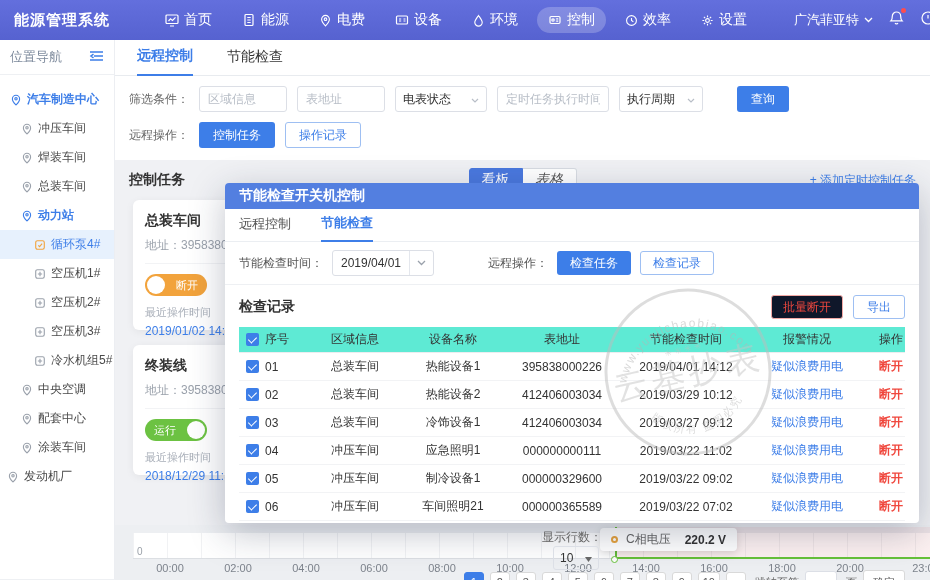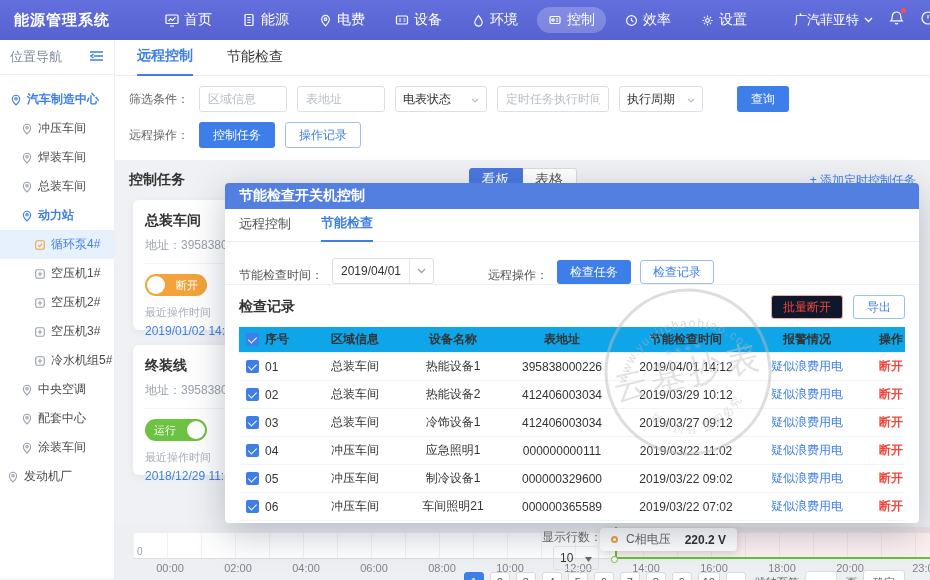--- a/index.html
+++ b/index.html
@@ -55,21 +55,21 @@
     justify-content:center; padding:0 13px; cursor:pointer; border:1px solid transparent; white-space:nowrap; }
   .btn.primary { background:#3d7ee8; color:#fff; }
   .btn.ghost { background:#fff; color:#3d7ee8; border-color:#9ebff2; }
   .section { background:#f0f1f4; height:100%; }
   .section-head { display:flex; align-items:center; padding:11px 14px 9px; position:relative; }
   .section-title { font-size:14px; font-weight:bold; color:#333; }
   .seg { position:absolute; left:50%; transform:translateX(-50%); display:flex; }
   .seg div { width:54px; height:24px; font-size:14px; display:flex; align-items:center; justify-content:center;
     background:#fff; color:#555; border:1px solid #d8dce2; cursor:pointer; }
   .seg div:first-child { border-radius:3px 0 0 3px; background:#4a78de; color:#fff; border-color:#4a78de; }
-  .seg div:last-child { border-radius:0 3px 3px 0; border-left:none; }
+  .seg div:last-child { border-radius:0 3px 3px 0; border-left:none;font-style:italic; }
   .add-link { margin-left:auto; font-size:12px; color:#3d7ee8; cursor:pointer; }
 
   
   .card { position:absolute; left:133px; width:172px; background:#fff; border-radius:6px;
     box-shadow:0 2px 8px rgba(0,0,0,.06); padding:12px 12px 10px; z-index:10; }
   .card.c1 { top:200px; height:130px; } .card.c2 { top:345px; height:130px; }
   .card-title { font-size:14px; font-weight:bold; color:#333; margin-bottom:7px; }
   .card-addr { font-size:12px; color:#9aa1ab; padding-bottom:9px; border-bottom:1px solid #f2f3f5; }
   .toggle { width:62px; height:22px; border-radius:11px; display:flex; align-items:center;
     color:#fff; font-size:11px; margin:10px 0 9px; cursor:pointer; }
@@ -82,40 +82,40 @@
 
   
   .modal { position:absolute; left:225px; top:183px; width:694px; height:340px; background:#fff;
     border-radius:4px; box-shadow:0 10px 36px rgba(30,40,70,.28); z-index:40; }
   .modal-head { height:26px; background:#537fe0; border-radius:4px 4px 0 0; display:flex;
     align-items:center; padding:0 14px; color:#fff; font-size:14px; font-weight:bold; }
   .modal-tabs { height:33px; display:flex; align-items:flex-end; gap:30px; padding:0 14px;
     border-bottom:1px solid #ebeef2; }
   .mtab { font-size:13px; color:#555; padding-bottom:8px; cursor:pointer; }
   .mtab.active { color:#3d7ee8; font-weight:bold; border-bottom:2px solid #3d7ee8; margin-bottom:-1px; }
-  .modal-controls { height:43px; display:flex; align-items:flex-end; padding:0 14px; gap:9px;
+  .modal-controls { height:43px; display:flex; align-items:center; padding:0 14px; gap:9px;
     border-bottom:1px solid #eef0f3; }
   .mc-label { font-size:12px; color:#555; white-space:nowrap; }
   .date-sel { width:102px; height:26px; border:1px solid #dcdfe6; border-radius:3px; display:flex;
     align-items:center; font-size:12px; color:#333; cursor:pointer; }
   .date-sel .dv { flex:1; text-align:center; }
   .date-sel .dd { width:24px; border-left:1px solid #e4e7ed; align-self:stretch; display:flex;
     align-items:center; justify-content:center; }
   .gap40 { width:36px; }
   .btn.sm { height:24px; padding:0 12px; }
   .records-head { display:flex; align-items:center; padding:10px 14px 8px; }
   .records-title { font-size:14px; font-weight:bold; color:#333; }
   .records-btns { margin-left:auto; display:flex; gap:10px; }
   .btn.danger { background:#0f172a; color:#f0483e; border-color:#f3a9a5; height:24px; padding:0 11px; }
   .btn.blue-o { background:#fff; color:#3d7ee8; border-color:#9ebff2; height:24px; padding:0 13px; }
 
   .grid-table { margin:0 14px; font-size:12px; }
   .trow { display:grid; grid-template-columns:26px 42px 96px 100px 118px 130px 112px 1fr;
     align-items:center; height:28px; border-bottom:1px solid #f2f3f5; color:#333; }
-  .trow.head { height:26px; background:#0ea5e9; color:#333; font-weight:bold; border-bottom:1px solid #ebedf0; }
+  .trow.head { height:26px; background:#5eead4; color:#333; font-weight:normal; border-bottom:1px solid #ebedf0; }
   .cell-c { text-align:center; }
   .cell-r { text-align:right; padding-right:2px; }
   .alarm { color:#3d7ee8; cursor:pointer; }
   .act { color:#f0483e; cursor:pointer; font-weight:bold; }
   .cb { width:13px; height:13px; border-radius:2px; background:#3d7ee8; position:relative;
     margin:0 auto; cursor:pointer; }
   .cb::after { content:""; position:absolute; left:4px; top:1.5px; width:4px; height:7px;
     border:solid #fff; border-width:0 1.6px 1.6px 0; transform:rotate(45deg); }
 
   .pager { display:flex; align-items:center; padding:8px 14px 0;flex-direction:column; }

